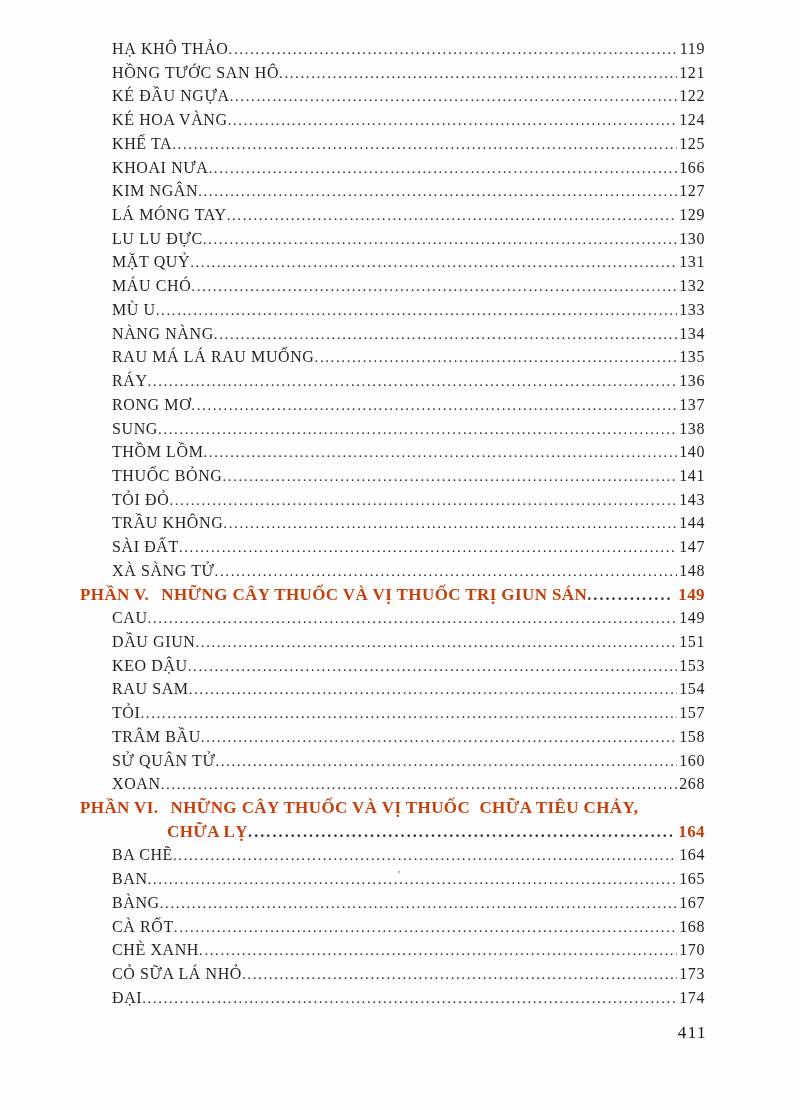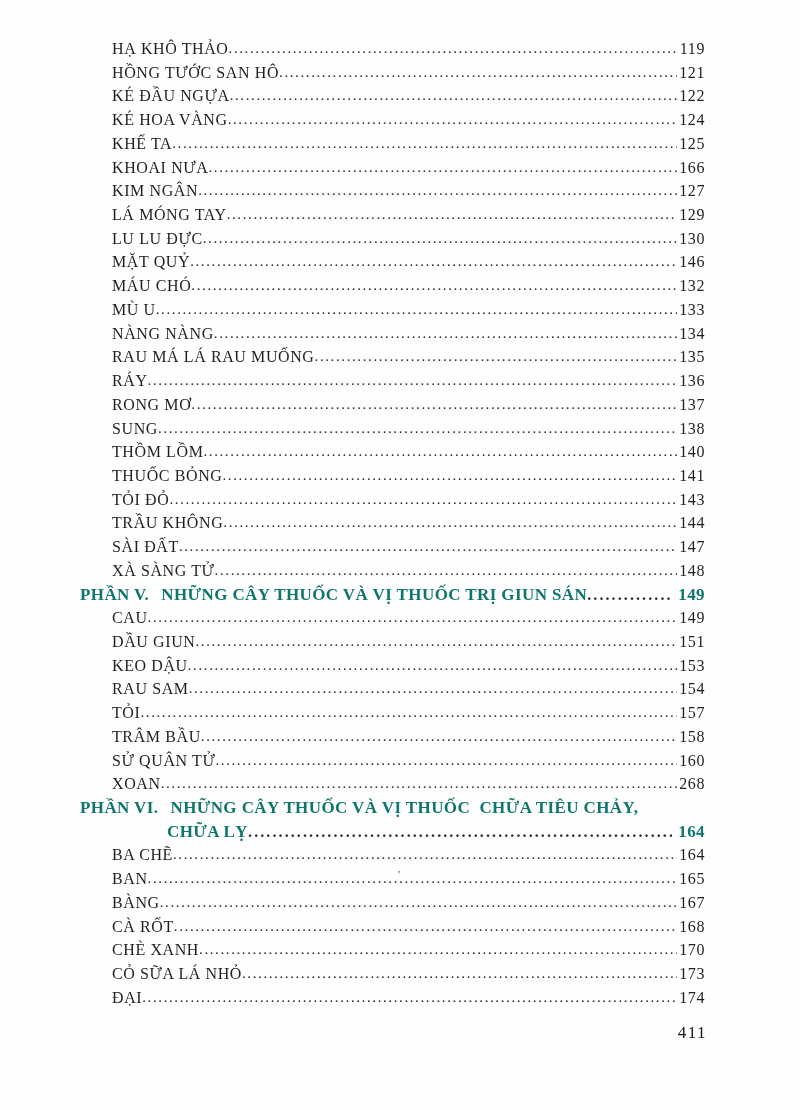--- a/index.html
+++ b/index.html
@@ -19,35 +19,35 @@
   .toc {
     position: absolute;
     top: 37px;
     left: 0;
     width: 100%;
     box-sizing: border-box;
     padding-right: 95px;
   }
   .row {
     display: flex;
-    align-items: flex-end;
+    align-items: flex-start;
     height: 23.72px;
     line-height: 23.72px;
     font-size: 16px;
     letter-spacing: 0.6px;
     white-space: nowrap;
   }
   .row.entry { margin-left: 112px; }
   .row.section,
   .row.section-cont {
     margin-left: 80px;
     font-weight: 700;
     font-size: 17px;
     letter-spacing: 0.4px;
-    color: #0f766e;
+    color: #c2410c;
   }
   .row.section-cont { margin-left: 167px; }
   .section .num { flex: 0 0 auto; margin-right: 12px; }
   .title { flex: 0 0 auto; white-space: pre; }
   .label { flex: 0 0 auto; }
   .dots {
     flex: 1 1 auto;
     overflow: hidden;
     white-space: nowrap;
     min-width: 8px;
@@ -138,21 +138,21 @@
 
     <div class="row entry">
       <span class="label">LU LU ĐỰC</span>
       <span class="dots"></span>
       <span class="pnum">130</span>
     </div>
 
     <div class="row entry">
       <span class="label">MẶT QUỶ</span>
       <span class="dots"></span>
-      <span class="pnum">146</span>
+      <span class="pnum">131</span>
     </div>
 
     <div class="row entry">
       <span class="label">MÁU CHÓ</span>
       <span class="dots"></span>
       <span class="pnum">132</span>
     </div>
 
     <div class="row entry">
       <span class="label">MÙ U</span>

